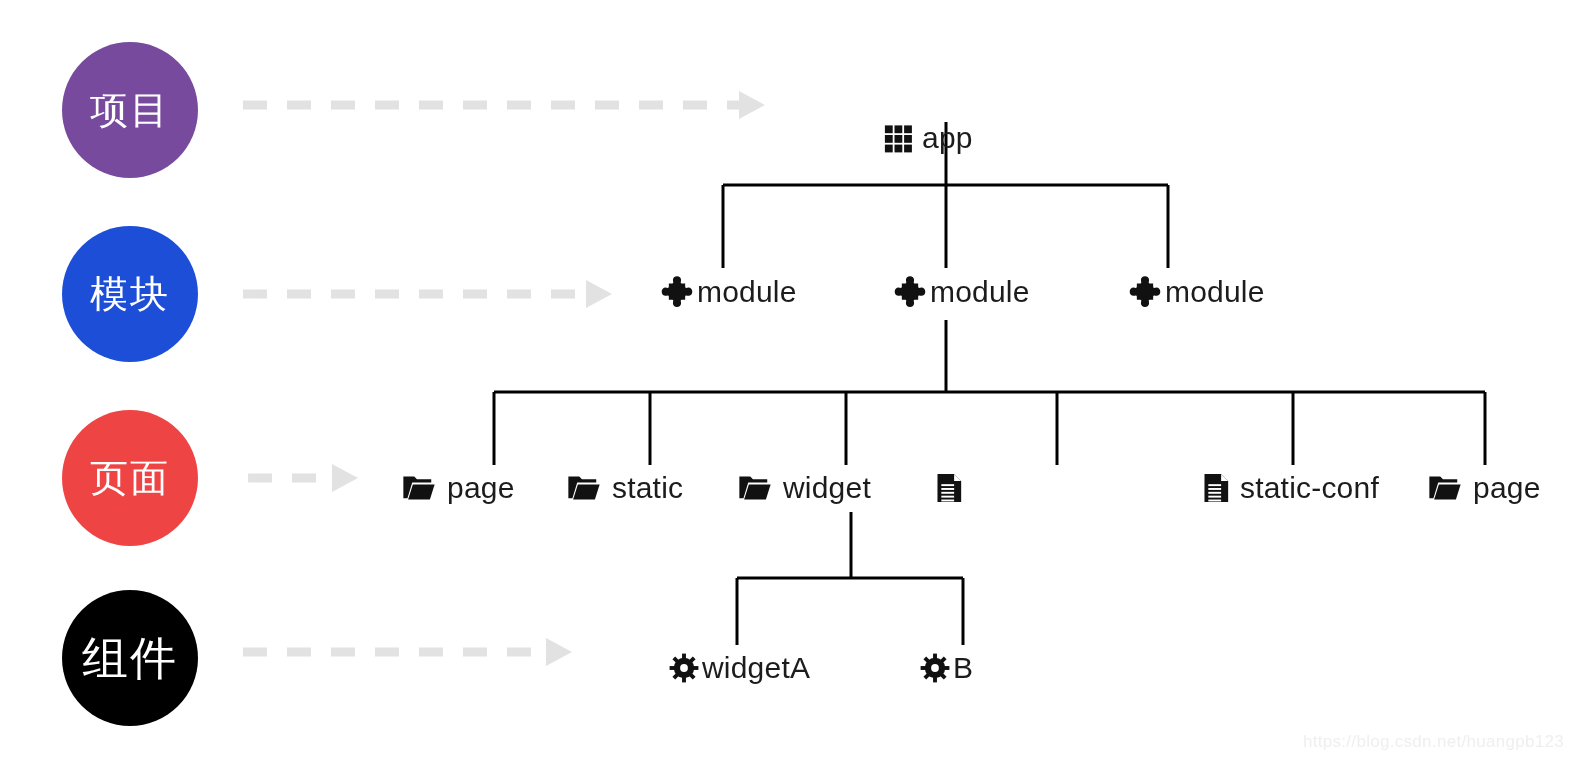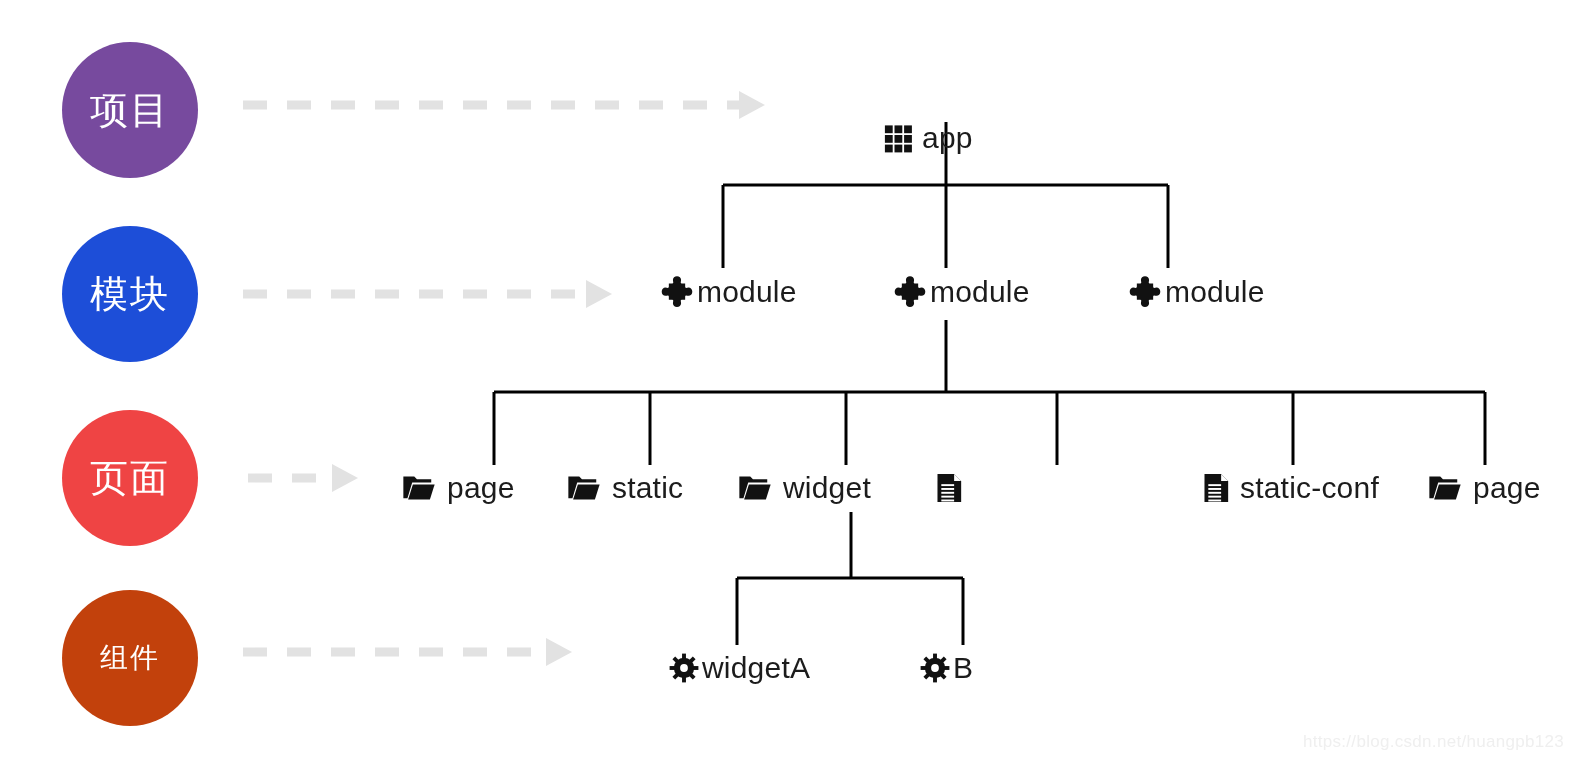--- a/index.html
+++ b/index.html
@@ -115,21 +115,21 @@
   <div id="level-circles">
       <div class="level-circle" style="left: 62px; top: 42px; width: 136px; height: 136px; background: rgb(119, 74, 158); font-size: 38px;">
         <span class="lvl-label">项目</span>
       </div>
       <div class="level-circle" style="left: 62px; top: 226px; width: 136px; height: 136px; background: #1d4ed8; font-size: 38px;">
         <span class="lvl-label">模块</span>
       </div>
       <div class="level-circle" style="left: 62px; top: 410px; width: 136px; height: 136px; background: #ef4444; font-size: 38px;">
         <span class="lvl-label">页面</span>
       </div>
-      <div class="level-circle" style="left: 62px; top: 590px; width: 136px; height: 136px; background: #c2410c; font-size: 28px; text-align: right;">
+      <div class="level-circle" style="left: 62px; top: 590px; width: 136px; height: 136px; background: #000000; font-size: 46px; text-align: right;">
         <span class="lvl-label">组件</span>
       </div>
     </div>
 
   <div id="tree-nodes">
       <div class="node icon-gap-md" style="left: 884px; top: 98px; transform: translateY(-50%); margin-top: 40px;">
         <span class="node-icon">
           <svg width="30" height="30" viewBox="0 0 100 100" fill="#111111">
             <rect x="3" y="8" width="26" height="26" fill="#111111"></rect>
             <rect x="35" y="8" width="26" height="26" fill="#111111"></rect>

